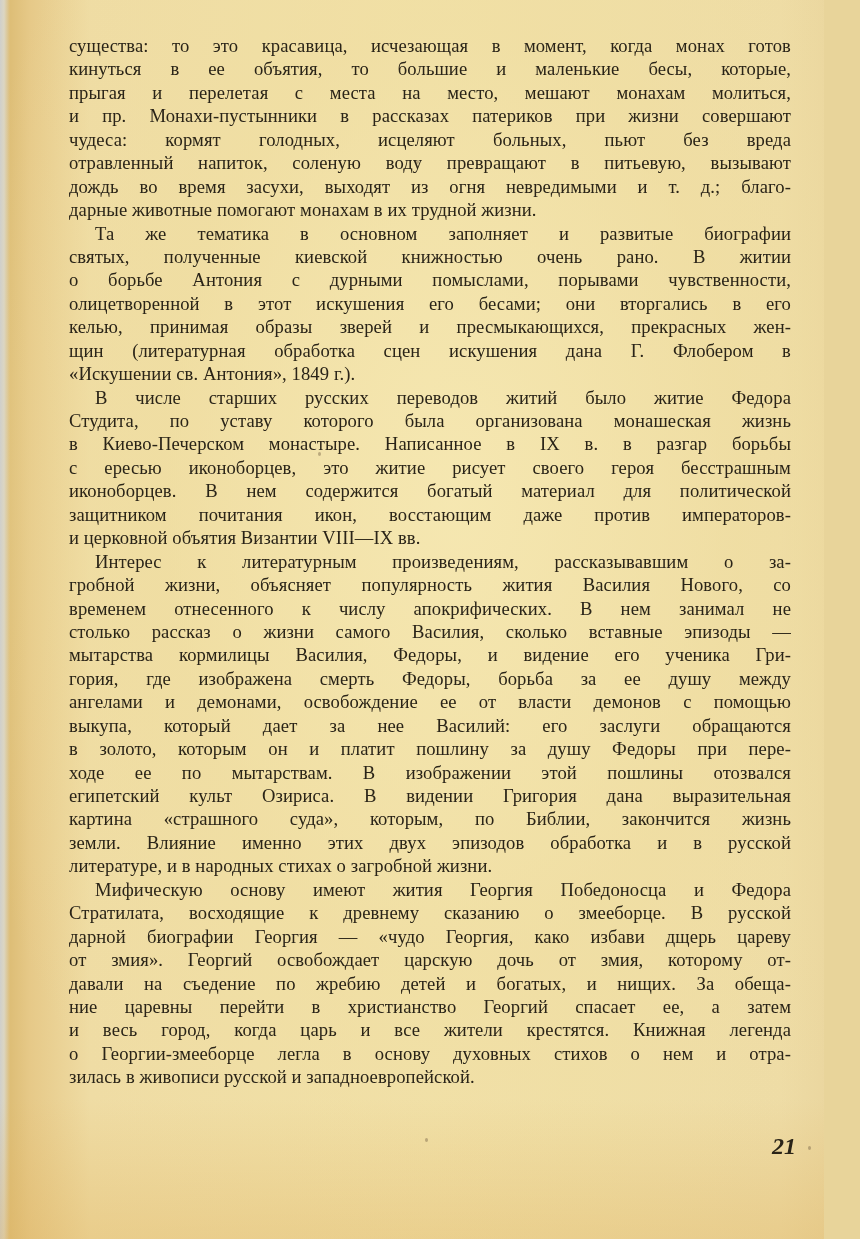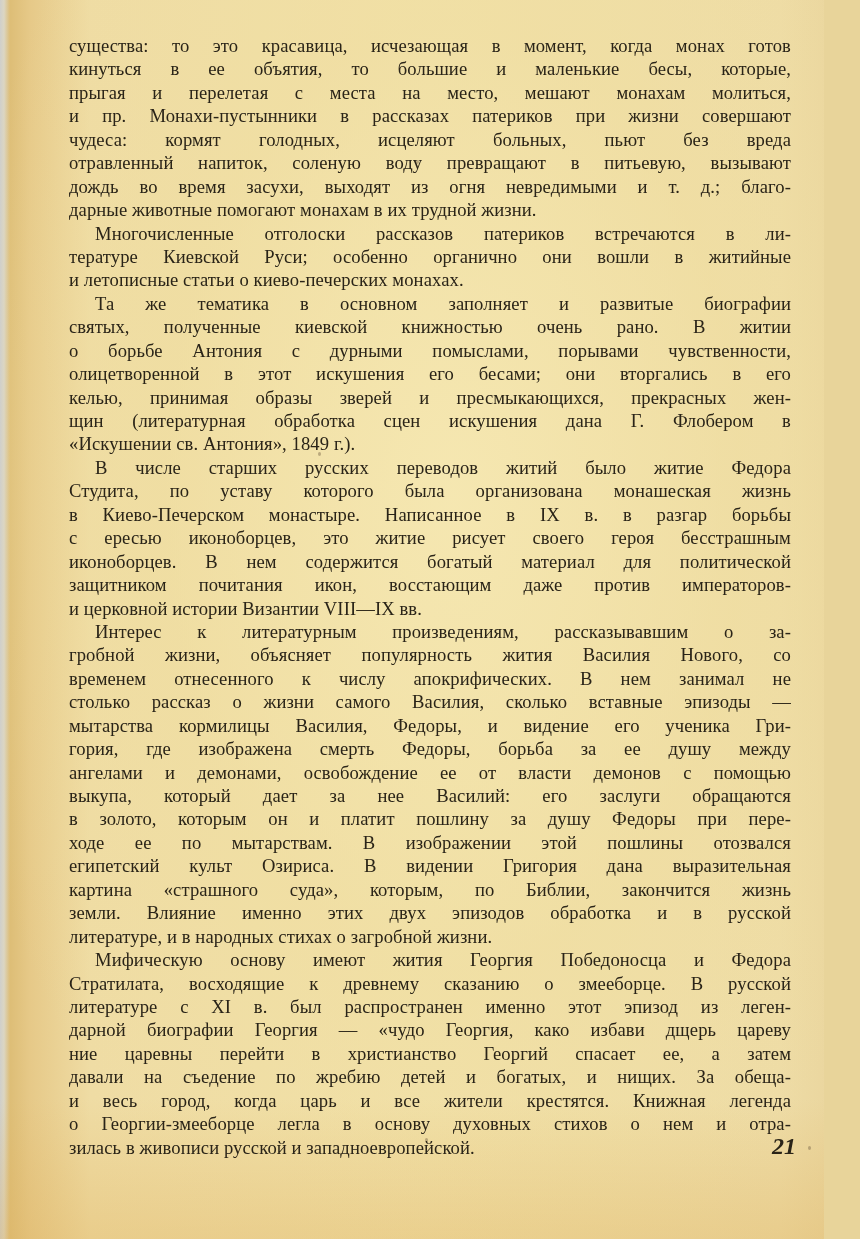--- a/index.html
+++ b/index.html
@@ -94,44 +94,39 @@
       <span class="line">существа: то это красавица, исчезающая в момент, когда монах готов</span>
       <span class="line">кинуться в ее объятия, то большие и маленькие бесы, которые,</span>
       <span class="line">прыгая и перелетая с места на место, мешают монахам молиться,</span>
       <span class="line">и пр. Монахи-пустынники в рассказах патериков при жизни совершают</span>
       <span class="line">чудеса: кормят голодных, исцеляют больных, пьют без вреда</span>
       <span class="line">отравленный напиток, соленую воду превращают в питьевую, вызывают</span>
       <span class="line">дождь во время засухи, выходят из огня невредимыми и т. д.; благо-</span>
       <span class="line last">дарные животные помогают монахам в их трудной жизни.</span>
     </div>
 
-    <div class="paragraph">
-      <span class="line indent">Многочисленные отголоски рассказов патериков встречаются в ли-</span>
-      <span class="line">тературе Киевской Руси; особенно органично они вошли в житийные</span>
-      <span class="line last">и летописные статьи о киево-печерских монахах.</span>
-    </div>
 
     <div class="paragraph">
       <span class="line indent">Та же тематика в основном заполняет и развитые биографии</span>
       <span class="line">святых, полученные киевской книжностью очень рано. В житии</span>
       <span class="line">о борьбе Антония с дурными помыслами, порывами чувственности,</span>
       <span class="line">олицетворенной в этот искушения его бесами; они вторгались в его</span>
       <span class="line">келью, принимая образы зверей и пресмыкающихся, прекрасных жен-</span>
       <span class="line">щин (литературная обработка сцен искушения дана Г. Флобером в</span>
       <span class="line last">«Искушении св. Антония», 1849 г.).</span>
     </div>
 
     <div class="paragraph">
       <span class="line indent">В числе старших русских переводов житий было житие Федора</span>
       <span class="line">Студита, по уставу которого была организована монашеская жизнь</span>
       <span class="line">в Киево-Печерском монастыре. Написанное в IX в. в разгар борьбы</span>
       <span class="line">с ересью иконоборцев, это житие рисует своего героя бесстрашным</span>
       <span class="line">иконоборцев. В нем содержится богатый материал для политической</span>
       <span class="line">защитником почитания икон, восстающим даже против императоров-</span>
-      <span class="line last">и церковной истории Византии VIII—IX вв.</span>
+      <span class="line last">и церковной объятия Византии VIII—IX вв.</span>
     </div>
 
     <div class="paragraph">
       <span class="line indent">Интерес к литературным произведениям, рассказывавшим о за-</span>
       <span class="line">гробной жизни, объясняет популярность жития Василия Нового, со</span>
       <span class="line">временем отнесенного к числу апокрифических. В нем занимал не</span>
       <span class="line">столько рассказ о жизни самого Василия, сколько вставные эпизоды —</span>
       <span class="line">мытарства кормилицы Василия, Федоры, и видение его ученика Гри-</span>
       <span class="line">гория, где изображена смерть Федоры, борьба за ее душу между</span>
       <span class="line">ангелами и демонами, освобождение ее от власти демонов с помощью</span>
@@ -140,24 +135,24 @@
       <span class="line">ходе ее по мытарствам. В изображении этой пошлины отозвался</span>
       <span class="line">египетский культ Озириса. В видении Григория дана выразительная</span>
       <span class="line">картина «страшного суда», которым, по Библии, закончится жизнь</span>
       <span class="line">земли. Влияние именно этих двух эпизодов обработка и в русской</span>
       <span class="line last">литературе, и в народных стихах о загробной жизни.</span>
     </div>
 
     <div class="paragraph">
       <span class="line indent">Мифическую основу имеют жития Георгия Победоносца и Федора</span>
       <span class="line">Стратилата, восходящие к древнему сказанию о змееборце. В русской</span>
-      <span class="line">литературе с XI в. был распространен именно этот эпизод из леген-</span>
       <span class="line">дарной биографии Георгия — «чудо Георгия, како избави дщерь цареву</span>
+      <span class="line">от змия». Георгий освобождает царскую дочь от змия, которому от-</span>
+      <span class="line">давали на съедение по жребию детей и богатых, и нищих. За обеща-</span>
       <span class="line">ние царевны перейти в христианство Георгий спасает ее, а затем</span>
-      <span class="line">давали на съедение по жребию детей и богатых, и нищих. За обеща-</span>
       <span class="line">и весь город, когда царь и все жители крестятся. Книжная легенда</span>
       <span class="line">о Георгии-змееборце легла в основу духовных стихов о нем и отра-</span>
       <span class="line last">зилась в живописи русской и западноевропейской.</span>
     </div>
 
   </div>
 
   <div class="page-number">21</div>
 
   <span class="speck" style="left:416px; top:160px;"></span>

